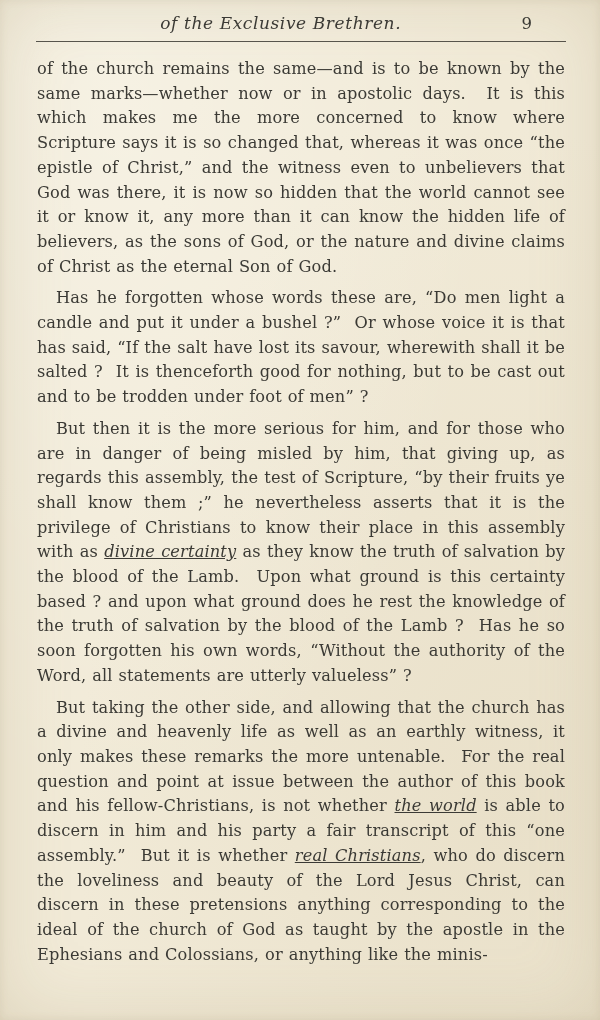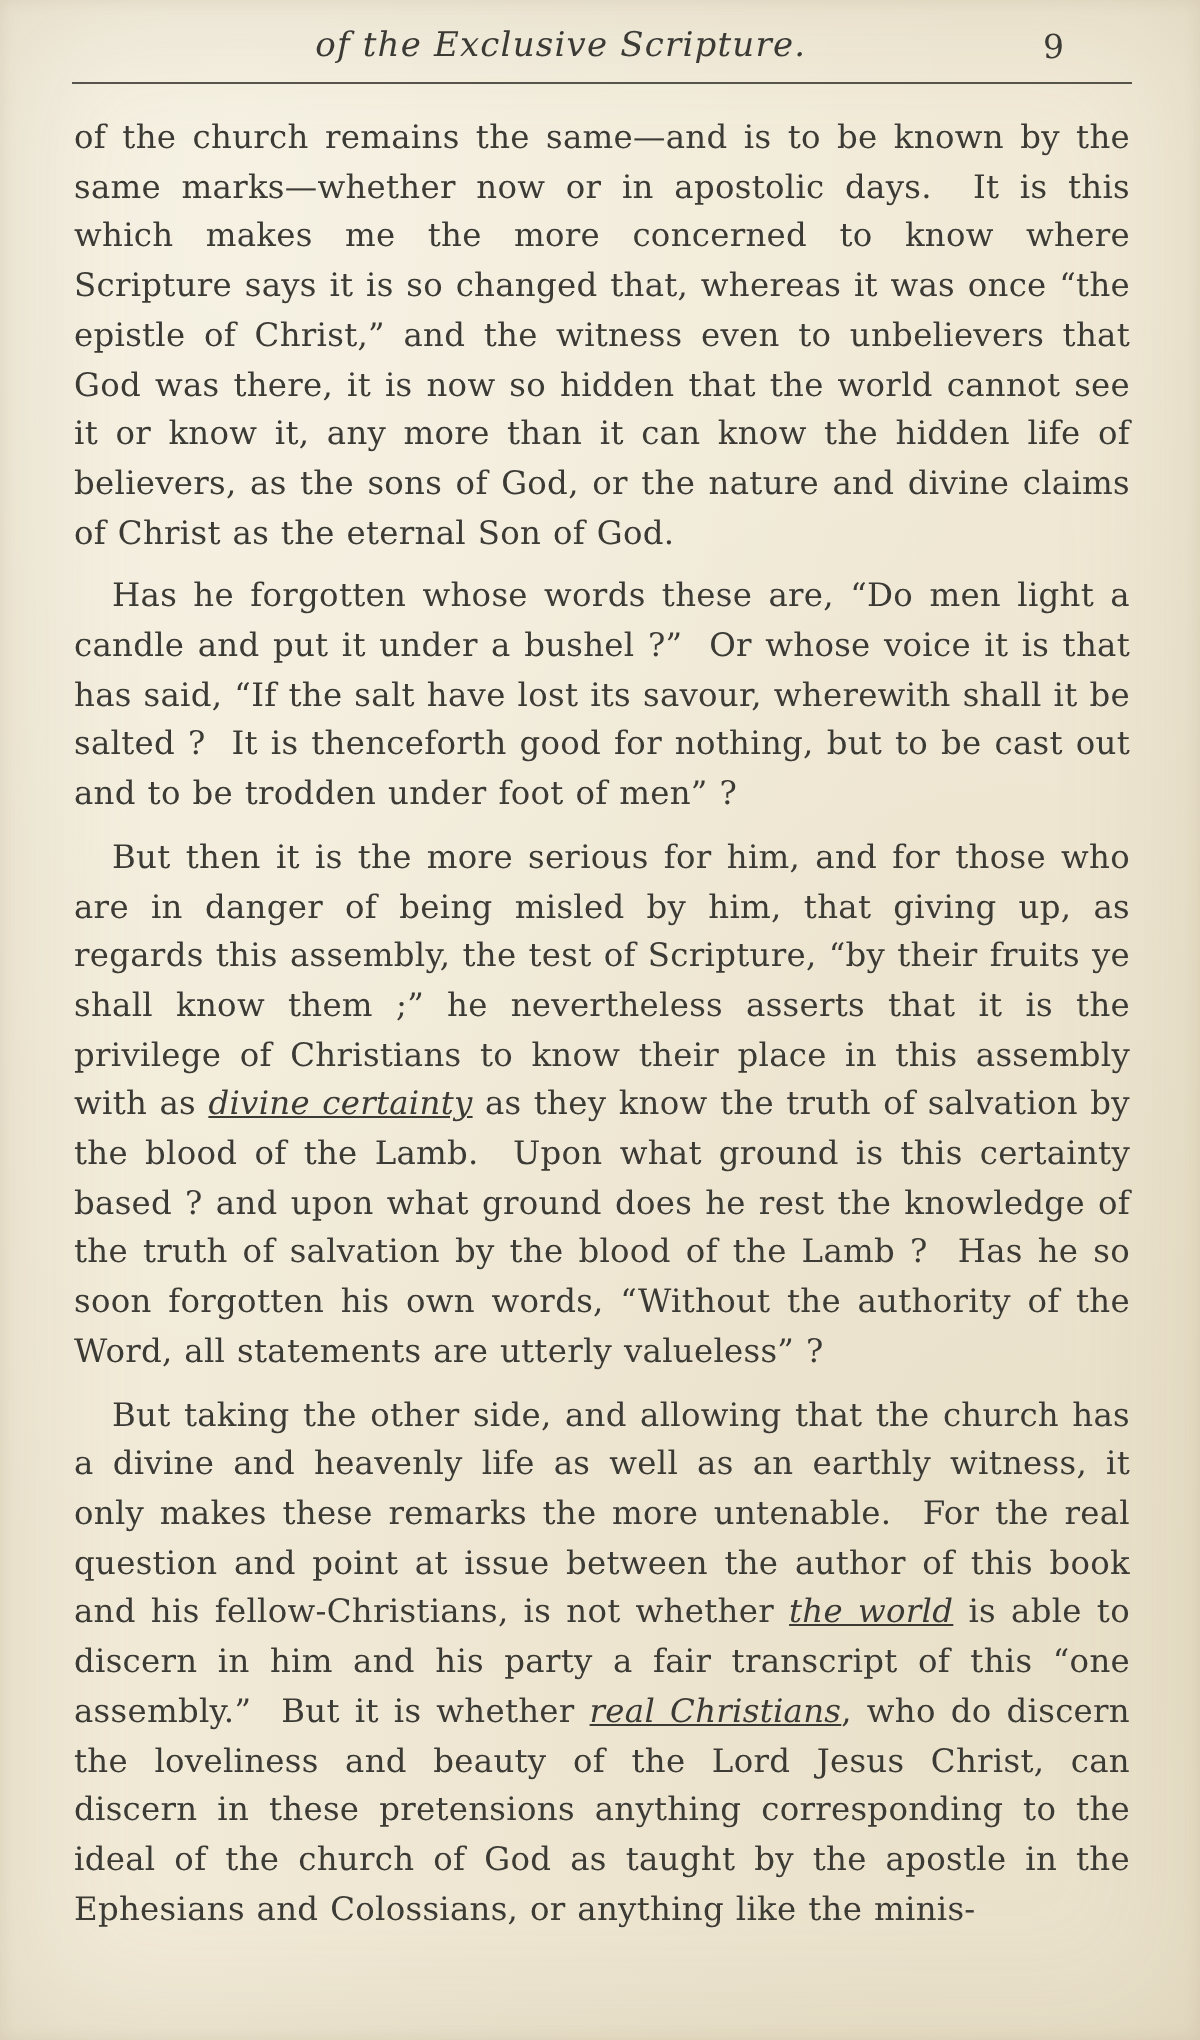--- a/index.html
+++ b/index.html
@@ -60,21 +60,21 @@
   }
   .body-text p { margin: 0 0 7px 0; }
   .body-text p.indent { text-indent: 19px; }
   .body-text em { font-style: italic; text-decoration: underline; }
 </style>
 </head>
 <body>
 
 <div class="page">
   <div class="running-head">
-    <span class="head-title">of the Exclusive Scripture.</span>
+    <span class="head-title">of the Exclusive Brethren.</span>
     <span class="page-num">9</span>
   </div>
   <div class="head-rule"></div>
   <div class="body-text">
       <p class=""><span>of the church remains the same—and is to be known by the same marks—whether now or in apostolic days.&nbsp; It is this which makes me the more concerned to know where Scripture says it is so changed that, whereas it was once “the epistle of Christ,” and the witness even to unbelievers that God was there, it is now so hidden that the world cannot see it or know it, any more than it can know the hidden life of believers, as the sons of God, or the nature and divine claims of Christ as the eternal Son of God.</span></p>
       <p class="indent"><span>Has he forgotten whose words these are, “Do men light a candle and put it under a bushel&nbsp;?”&nbsp; Or whose voice it is that has said, “If the salt have lost its savour, wherewith shall it be salted&nbsp;?&nbsp; It is thenceforth good for nothing, but to be cast out and to be trodden under foot of men”&nbsp;?</span></p>
       <p class="indent"><span>But then it is the more serious for him, and for those who are in danger of being misled by him, that giving up, as regards this assembly, the test of Scripture, “by their fruits ye shall know them&nbsp;;” he nevertheless asserts that it is the privilege of Christians to know their place in this assembly with as </span><em>divine certainty</em><span> as they know the truth of salvation by the blood of the Lamb.&nbsp; Upon what ground is this certainty based&nbsp;? and upon what ground does he rest the knowledge of the truth of salvation by the blood of the Lamb&nbsp;?&nbsp; Has he so soon forgotten his own words, “Without the authority of the Word, all statements are utterly valueless”&nbsp;?</span></p>
       <p class="indent"><span>But taking the other side, and allowing that the church has a divine and heavenly life as well as an earthly witness, it only makes these remarks the more untenable.&nbsp; For the real question and point at issue between the author of this book and his fellow-Christians, is not whether </span><em>the world</em><span> is able to discern in him and his party a fair transcript of this “one assembly.”&nbsp; But it is whether </span><em>real Christians</em><span>, who do discern the loveliness and beauty of the Lord Jesus Christ, can discern in these pretensions anything corresponding to the ideal of the church of God as taught by the apostle in the Ephesians and Colossians, or anything like the minis-</span></p>
     </div>
 </div>

